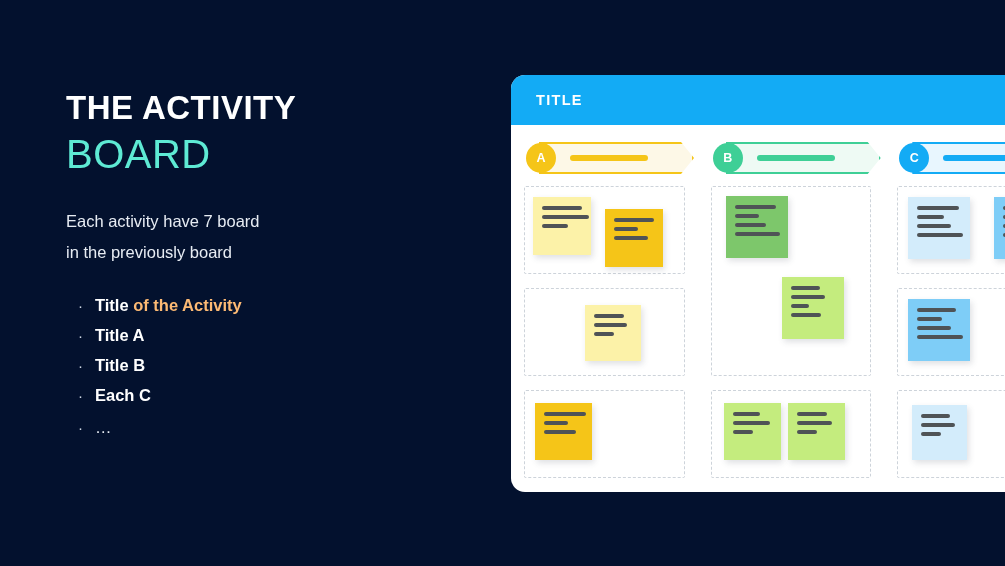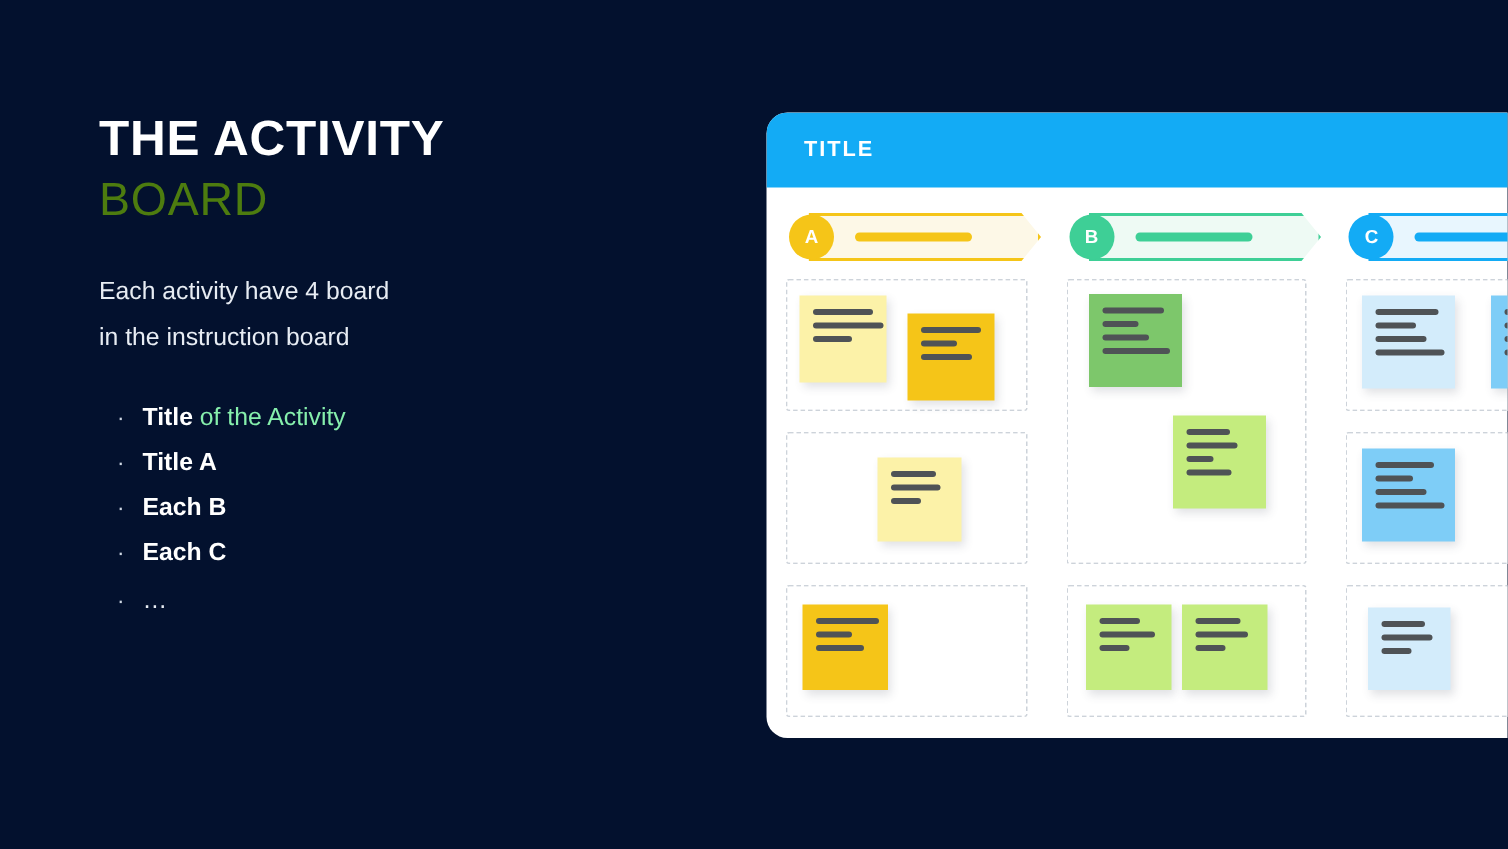--- a/index.html
+++ b/index.html
@@ -5,42 +5,42 @@
   * { box-sizing: border-box; margin: 0; padding: 0; }
   html, body {
     width: 1005px; height: 566px;
     overflow: hidden;
     background: #03112e;
     font-family: "Liberation Sans", sans-serif;
   }
   .stage { position: relative; width: 1005px; height: 566px; background: #03112e; }
 
   
-  .left-panel { position: absolute; left: 66px; top: 74px; width: 420px; }
+  .left-panel { position: absolute; left: 66px; top: 90px; width: 420px; }
   .title-1 {
     font-size: 33px; font-weight: 700; letter-spacing: 0.5px;
     color: #ffffff; line-height: 1.12; text-transform: uppercase;
   }
   .title-2 {
-    font-size: 31px; font-weight: 400; letter-spacing: 0.5px;
-    color: #4d7c0f; line-height: 1.22; text-transform: uppercase;
+    font-size: 40px; font-weight: 400; letter-spacing: 0.5px;
+    color: #5eead4; line-height: 1.22; text-transform: uppercase;
     margin-top: 3px;
   }
   .lede { margin-top: 27px; }
   .lede-line {
     font-size: 16.5px; color: #e7ecf3; line-height: 1.89; font-weight: 400;
   }
   .bullets { margin-top: 28px; margin-left: 12px; }
   .bullet-row {
     display: flex; align-items: baseline; gap: 12px;
     height: 30px; font-size: 16.5px; color: #ffffff;
   }
   .bullet-dot { color: #cfd8e4; font-size: 15px; line-height: 1; }
   .bullet-strong { font-weight: 700; }
-  .bullet-rest { font-weight: 400; color: #86efac; }
+  .bullet-rest { font-weight: 700; color: #fdba74; }
   .bullet-row.ellipsis { margin-top: 2px; }
   .bullet-row.ellipsis .bullet-strong { font-weight: 400; color: #e7ecf3; letter-spacing: 1px; }
 
   
   .board {
     position: absolute; left: 511px; top: 75px;
     width: 560px; height: 417px;
     background: #ffffff;
     border-radius: 14px 0 0 14px;
     overflow: hidden;
@@ -111,36 +111,36 @@
 </head>
 <body>
 
 <div class="stage">
 
   <div class="left-panel">
     <div class="title-1">THE ACTIVITY</div>
     <div class="title-2">BOARD</div>
 
     <div class="lede">
-      <div class="lede-line">Each activity have 4 board</div>
-      <div class="lede-line">in the instruction board</div>
+      <div class="lede-line">Each activity have 7 board</div>
+      <div class="lede-line">in the previously board</div>
     </div>
 
     <div class="bullets">
       <div class="bullet-row">
         <span class="bullet-dot">·</span>
         <span><span class="bullet-strong">Title</span><span class="bullet-rest"> of the Activity</span></span>
       </div>
       <div class="bullet-row">
         <span class="bullet-dot">·</span>
         <span><span class="bullet-strong">Title A</span><span class="bullet-rest"></span></span>
       </div>
       <div class="bullet-row">
         <span class="bullet-dot">·</span>
-        <span><span class="bullet-strong">Each B</span><span class="bullet-rest"></span></span>
+        <span><span class="bullet-strong">Title B</span><span class="bullet-rest"></span></span>
       </div>
       <div class="bullet-row">
         <span class="bullet-dot">·</span>
         <span><span class="bullet-strong">Each C</span><span class="bullet-rest"></span></span>
       </div>
       <div class="bullet-row ellipsis">
         <span class="bullet-dot">·</span>
         <span><span class="bullet-strong">…</span></span>
       </div>
     </div>

